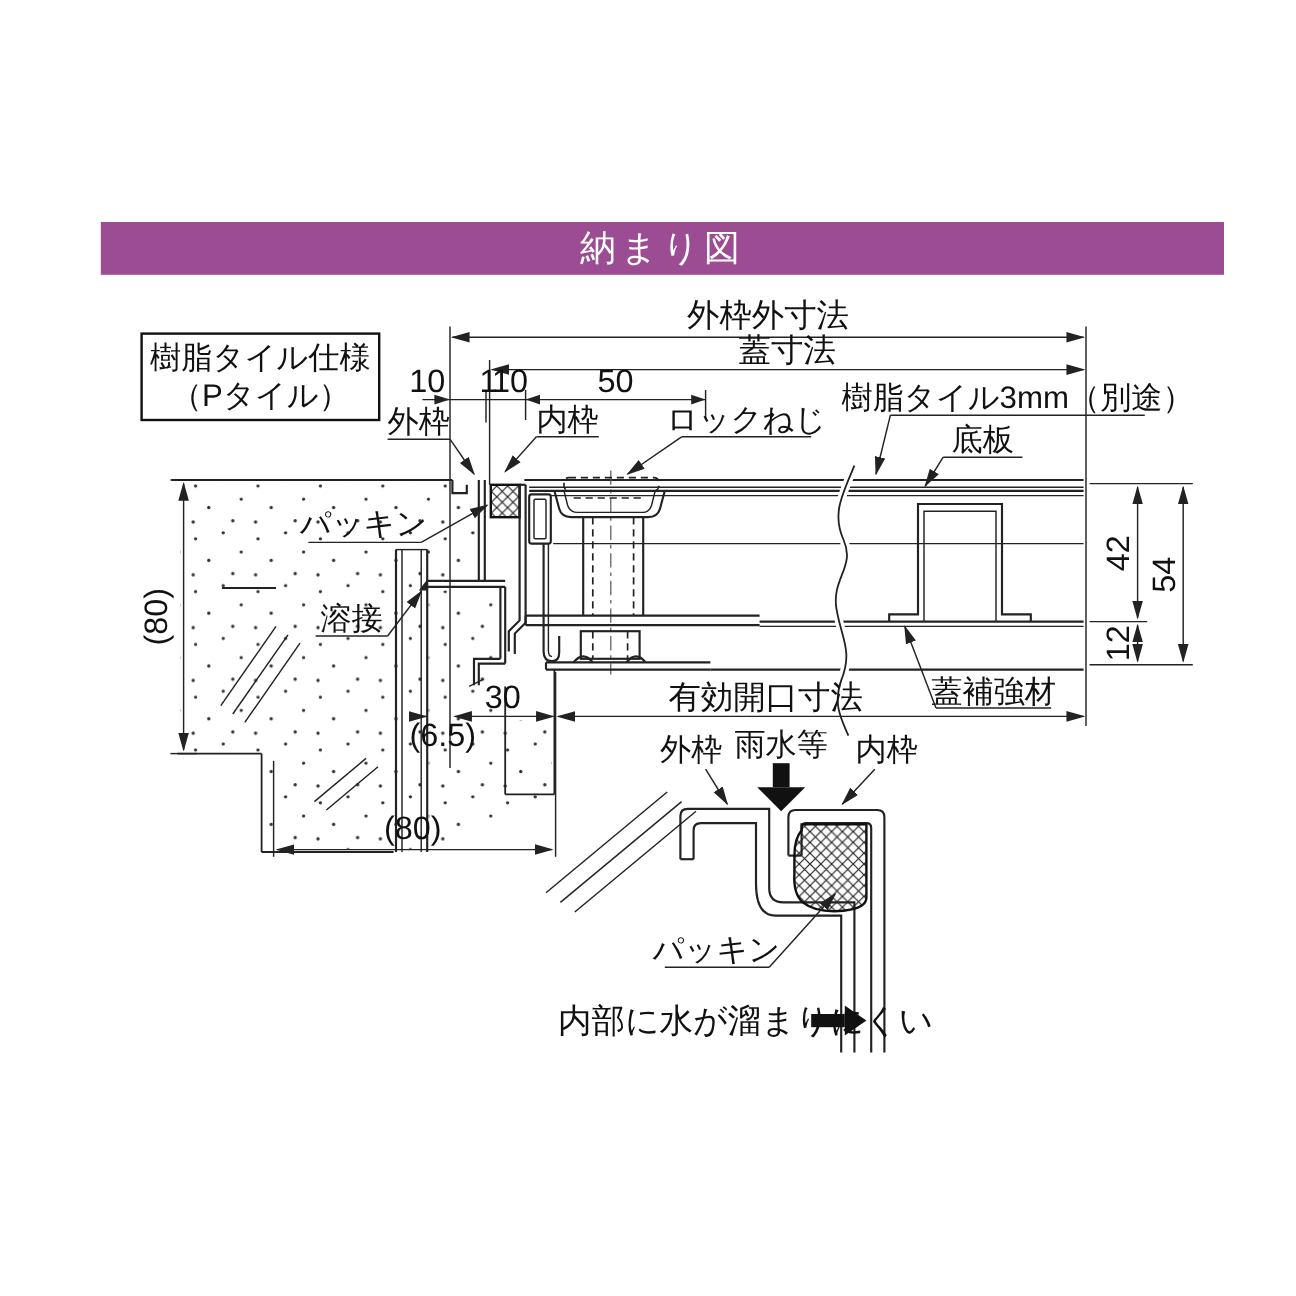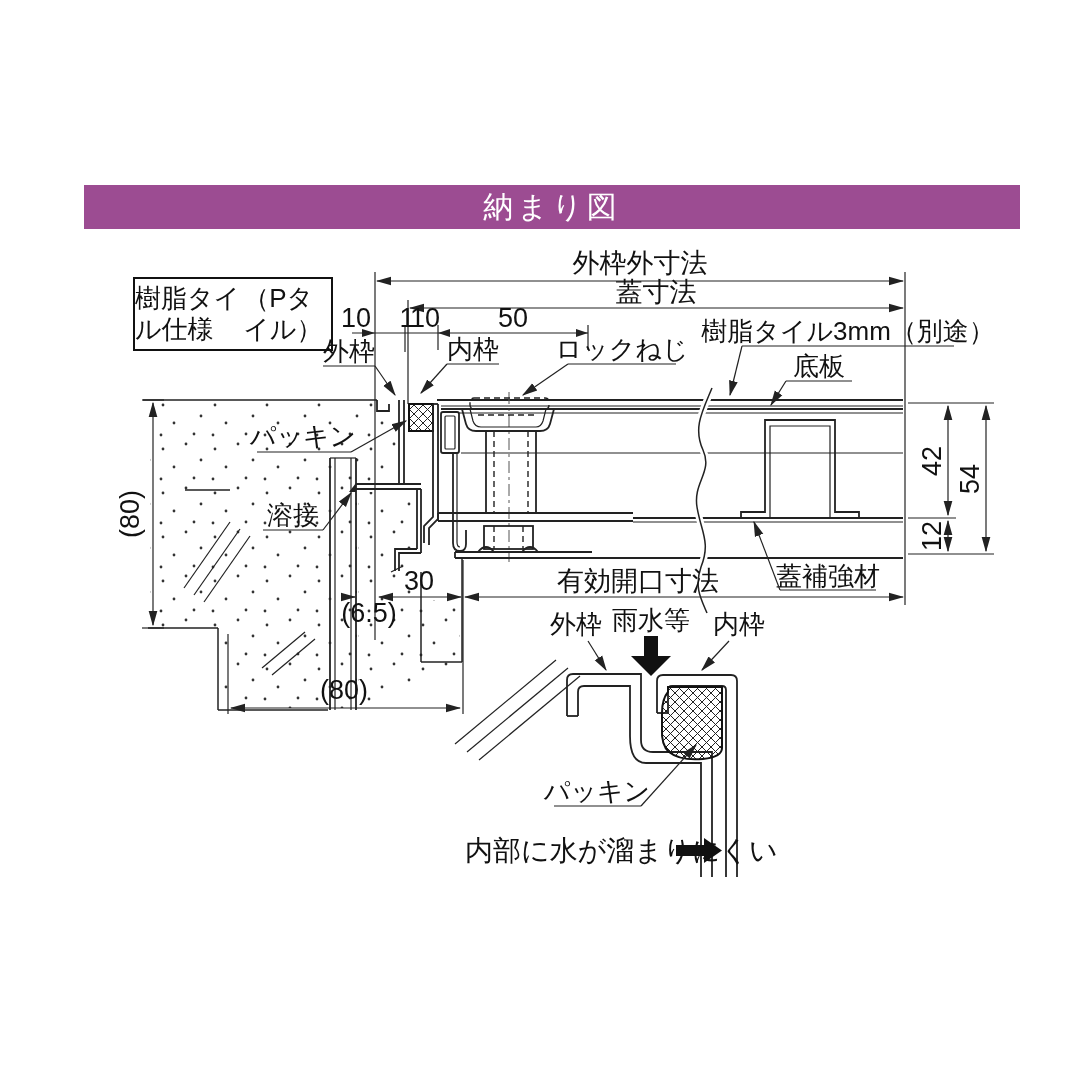--- a/index.html
+++ b/index.html
@@ -1,22 +1,22 @@
 <!DOCTYPE html>
 <html><head>
 <meta charset="utf-8">
 <style>
   html,body{margin:0;padding:0;background:#ffffff;width:1080px;height:1080px;overflow:hidden;}
   body{font-family:"Liberation Sans","DejaVu Sans",sans-serif;color:#111;}
   .canvas{position:relative;width:1080px;height:1080px;background:#fff;}
   .header-bar{position:absolute;left:72px;top:185px;width:936px;height:44px;
     display:flex;align-items:center;justify-content:center;margin-left:12px;}
   .header-title{color:#fff;font-size:30px;letter-spacing:4px;font-weight:500;}
-  .spec-box{position:absolute;left:133px;top:277px;width:196px;height:70px;
-    border:2.5px solid #111;display:flex;align-items:center;justify-content:center;line-height:1.2;}
+  .spec-box{position:absolute;left:117px;top:277px;width:196px;height:70px;
+    border:2.5px solid #111;display:flex;flex-direction:column;align-items:center;justify-content:center;line-height:1.2;}
   .spec-box div{font-size:26px;}
   svg{position:absolute;left:0;top:0;}
   svg text{fill:#111;font-size:26px;font-family:"Liberation Sans","DejaVu Sans",sans-serif;}
   text.dim{font-size:27px;}
   .thin{stroke:#222;stroke-width:1.2;fill:none;}
   .metal{stroke:#222;stroke-width:1.8;fill:none;}
   .edge{stroke:#222;stroke-width:1.5;fill:none;}
   .dashline{stroke:#222;stroke-width:1.4;fill:none;stroke-dasharray:6 4;}
   .cline{stroke:#555;stroke-width:1;fill:none;stroke-dasharray:12 4 3 4;}
 </style>

